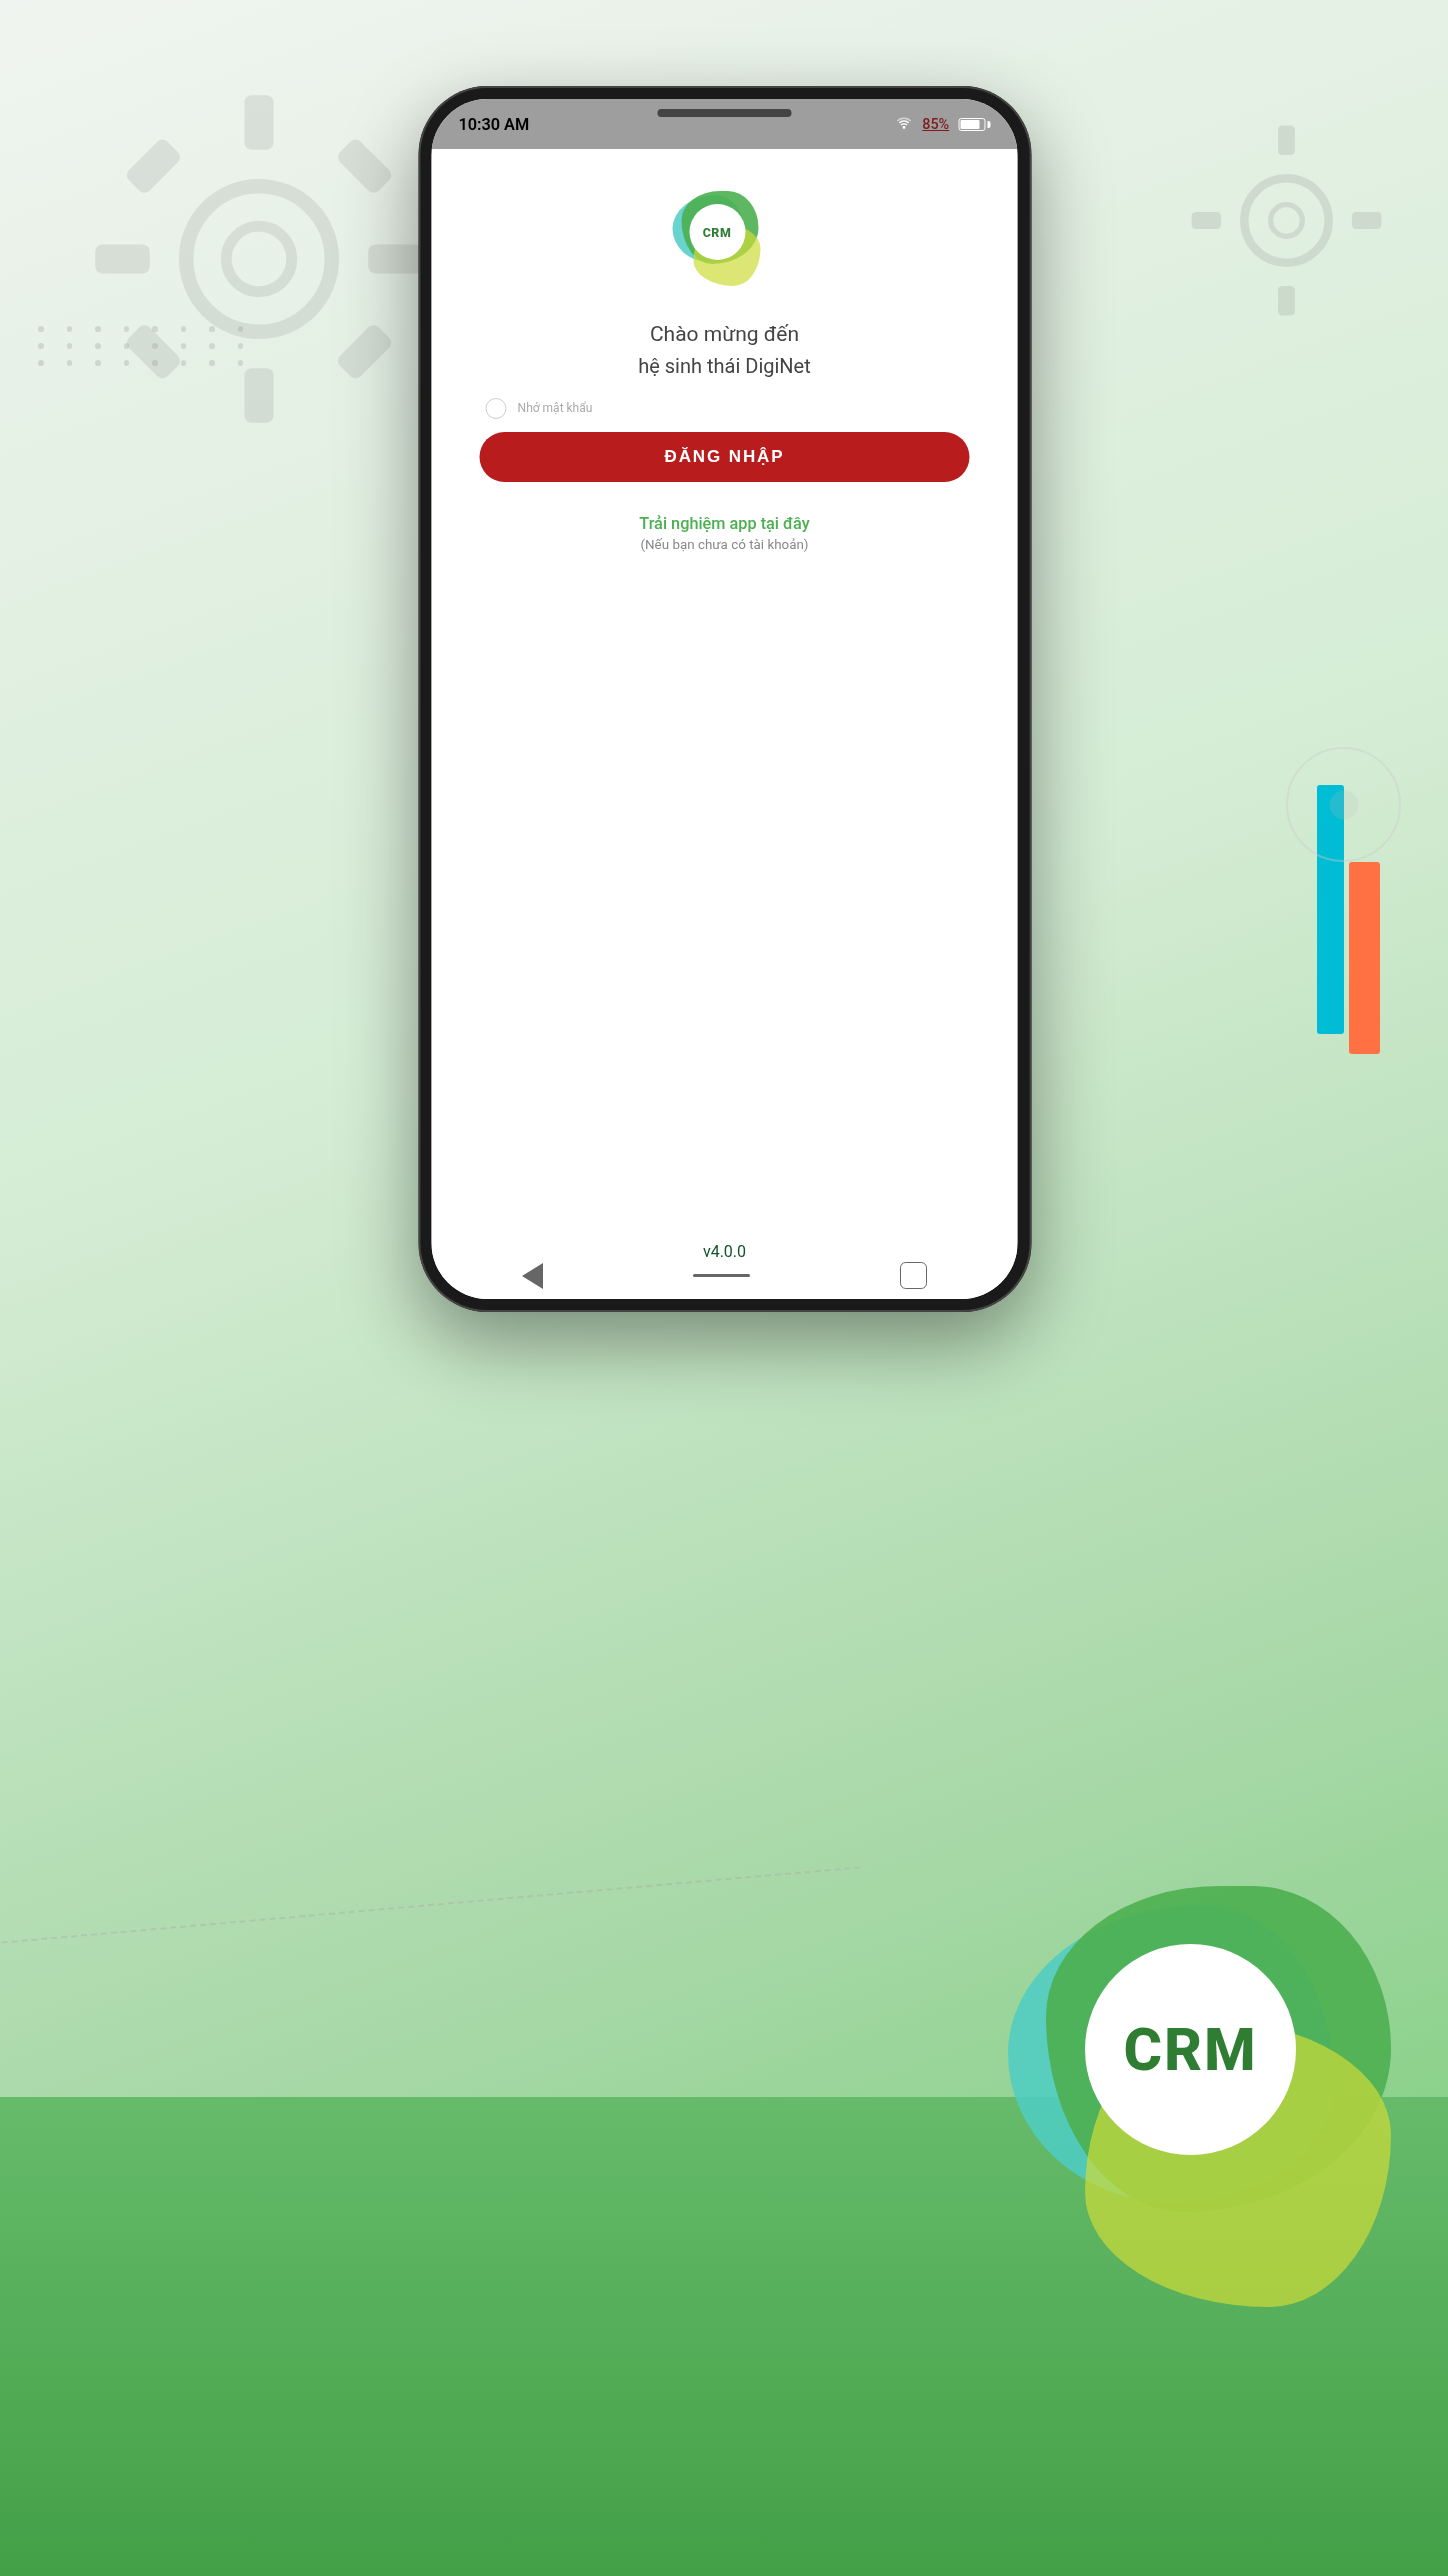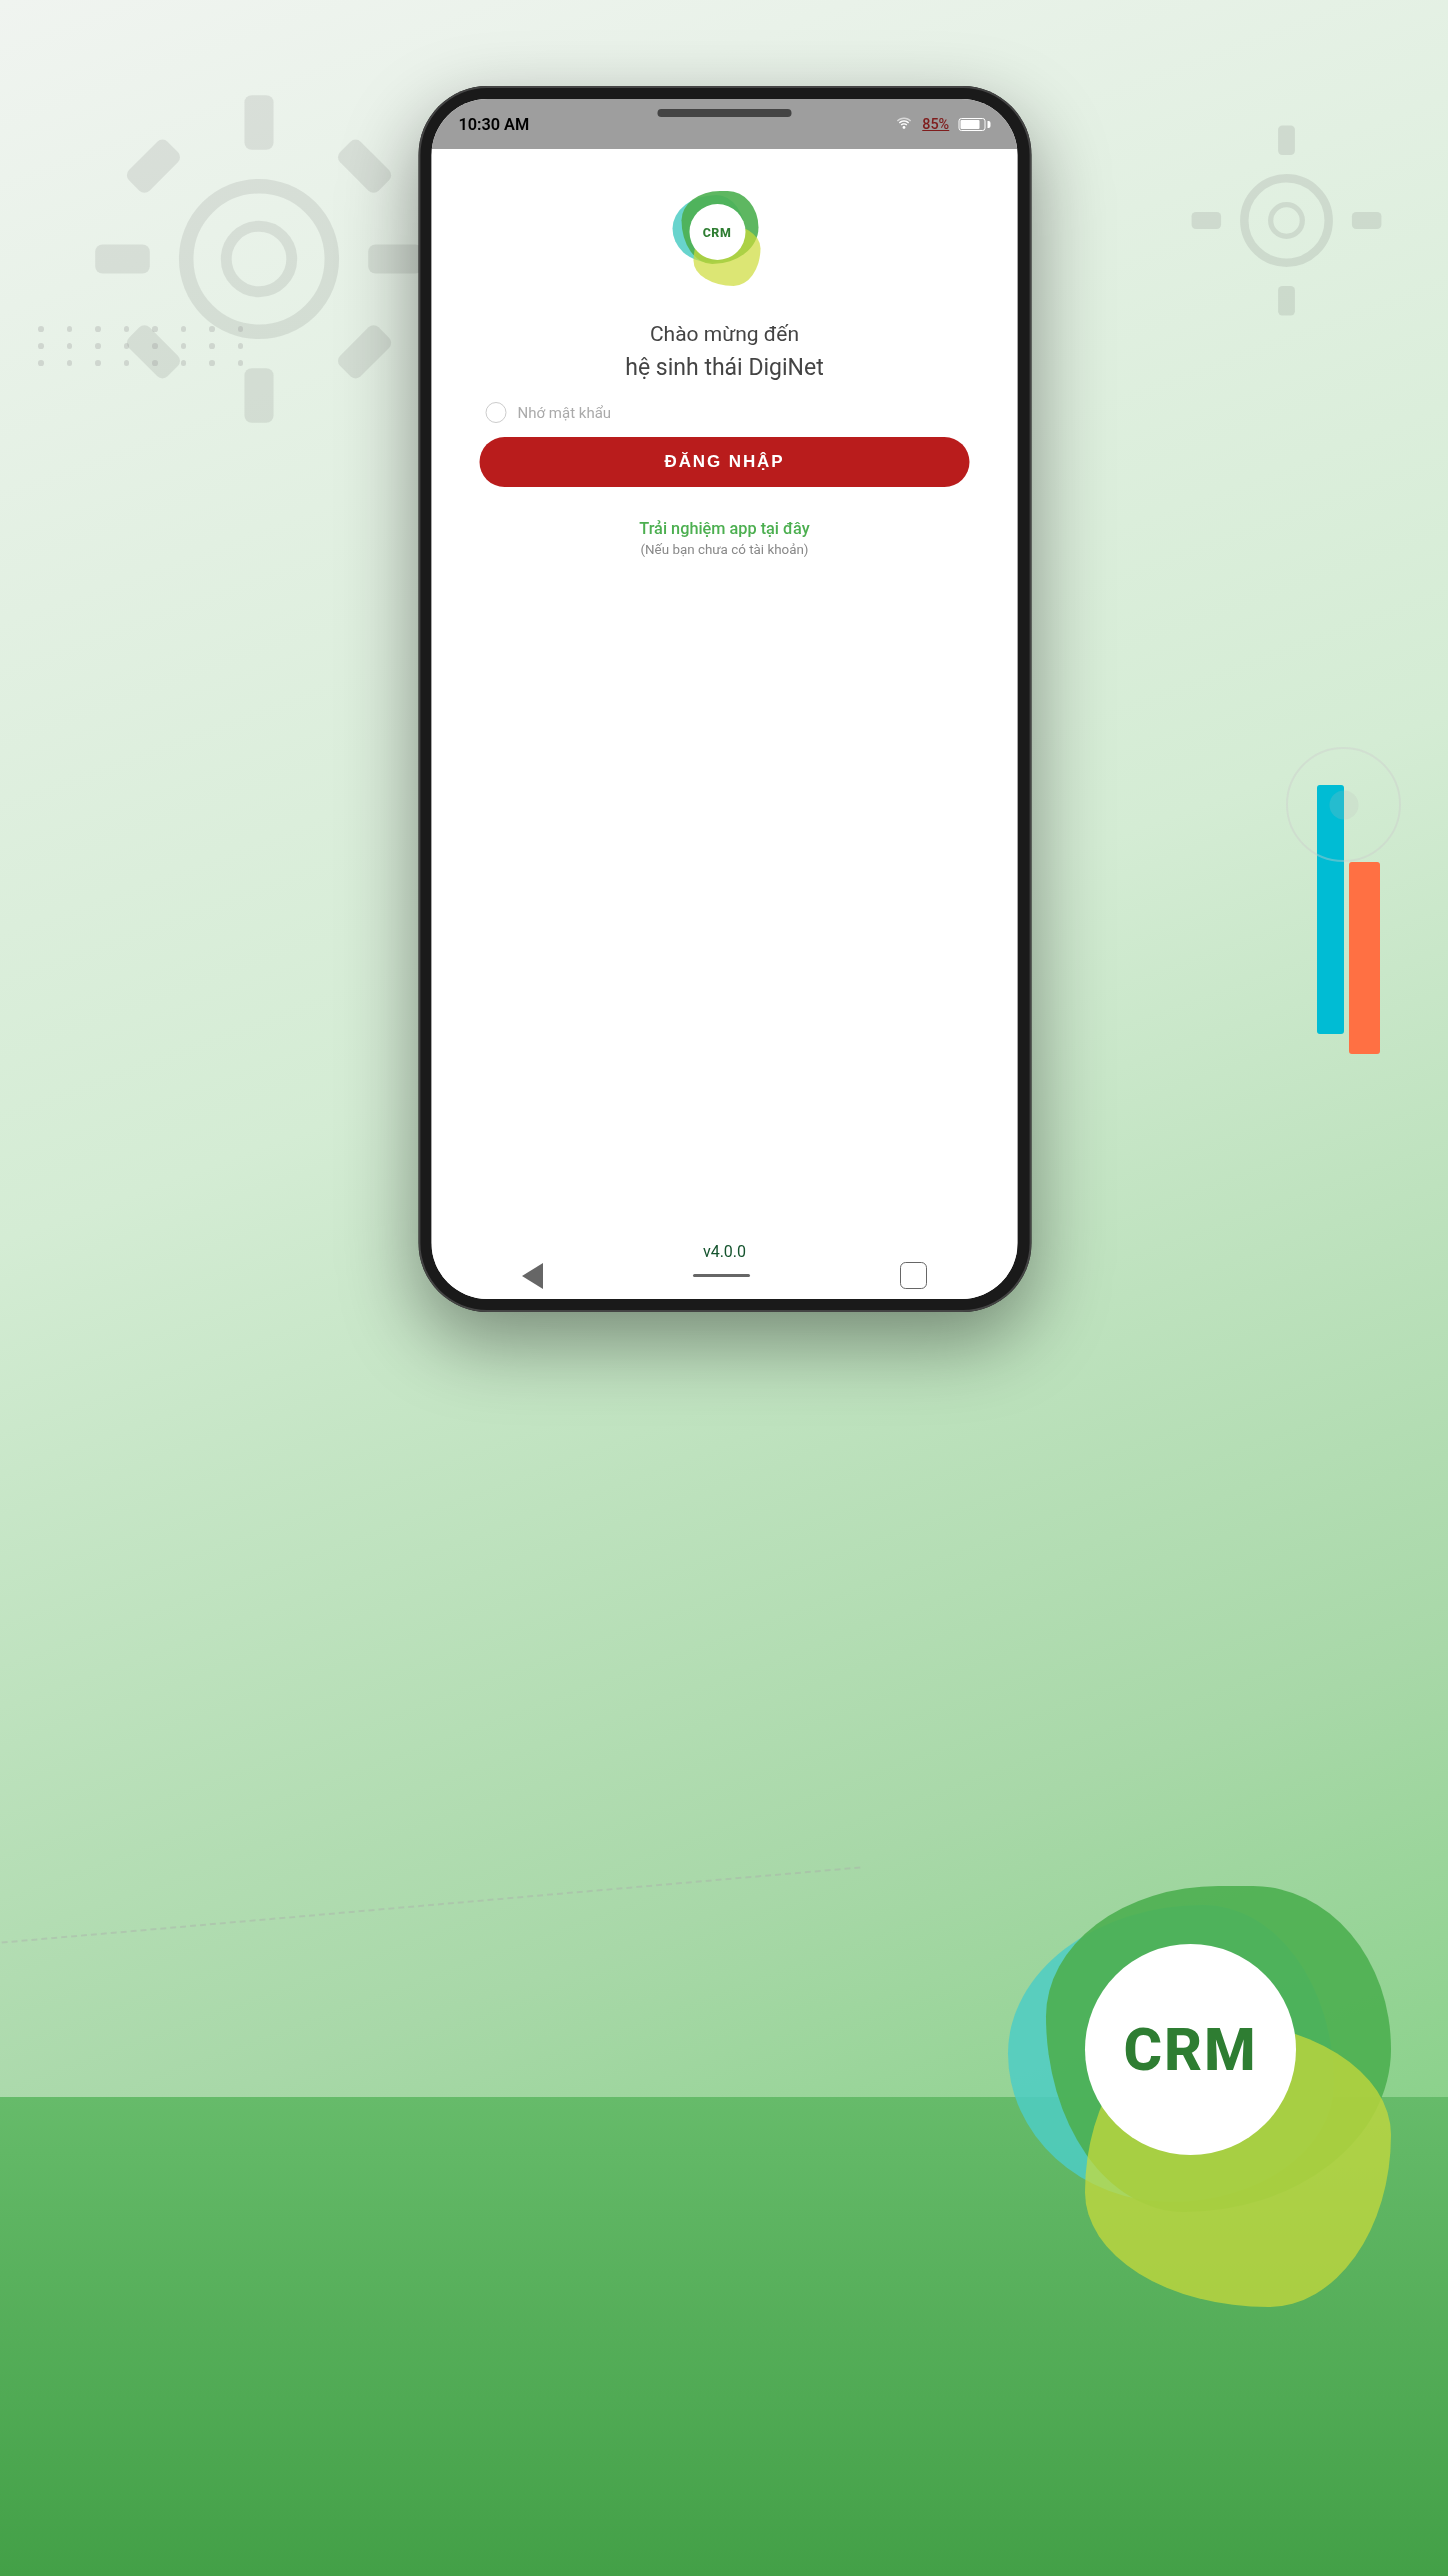--- a/index.html
+++ b/index.html
@@ -419,21 +419,21 @@
     }
 
     .welcome-line1 {
       font-size: 21px;
       color: #444;
       font-weight: 400;
       line-height: 1.5;
     }
 
     .welcome-line2 {
-      font-size: 23px;
+      font-size: 20px;
       color: #444;
       font-weight: 400;
       line-height: 1.5;
     }
 
     
     .form-section {
       width: 100%;
       display: flex;
       flex-direction: column;
@@ -492,21 +492,21 @@
 
     .radio-circle {
       width: 21px;
       height: 21px;
       border: 1.9px solid #ccc;
       border-radius: 50%;
       flex-shrink: 0;
     }
 
     .remember-label {
-      font-size: 15px;
+      font-size: 12px;
       color: #aaa;
     }
 
     
     .login-btn {
       width: 100%;
       height: 50px;
       background: #b91c1c;
       border: none;
       border-radius: 29px;

